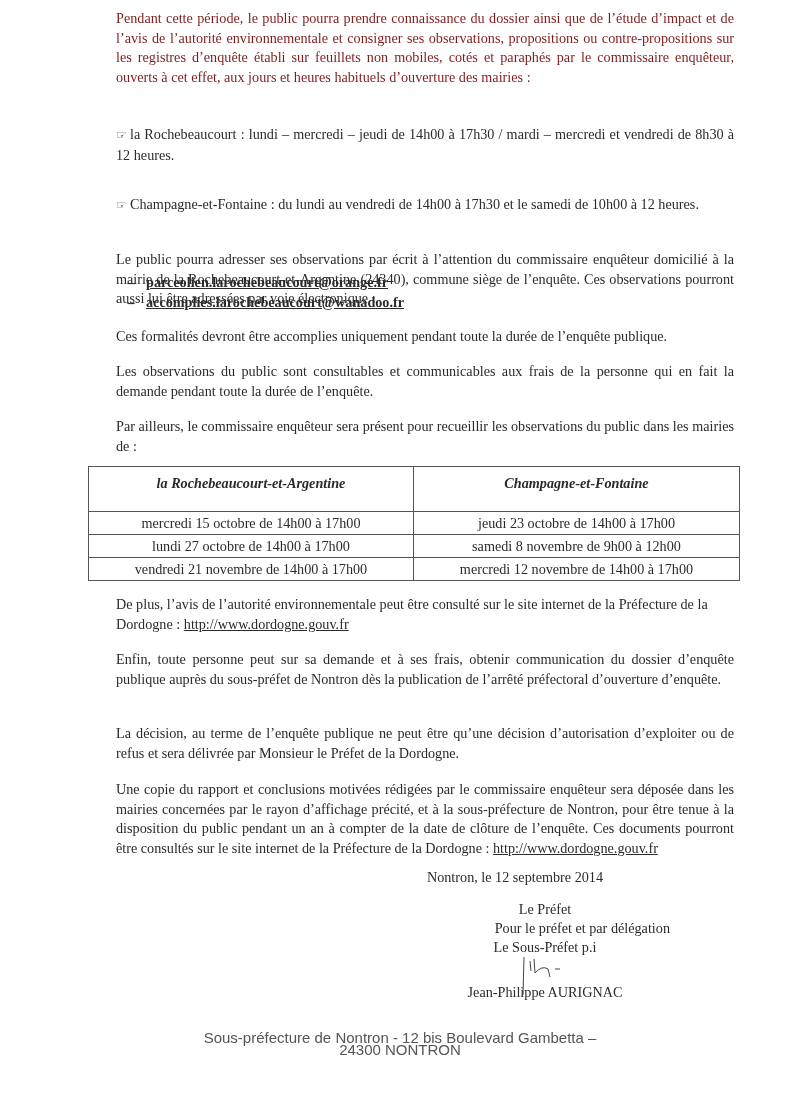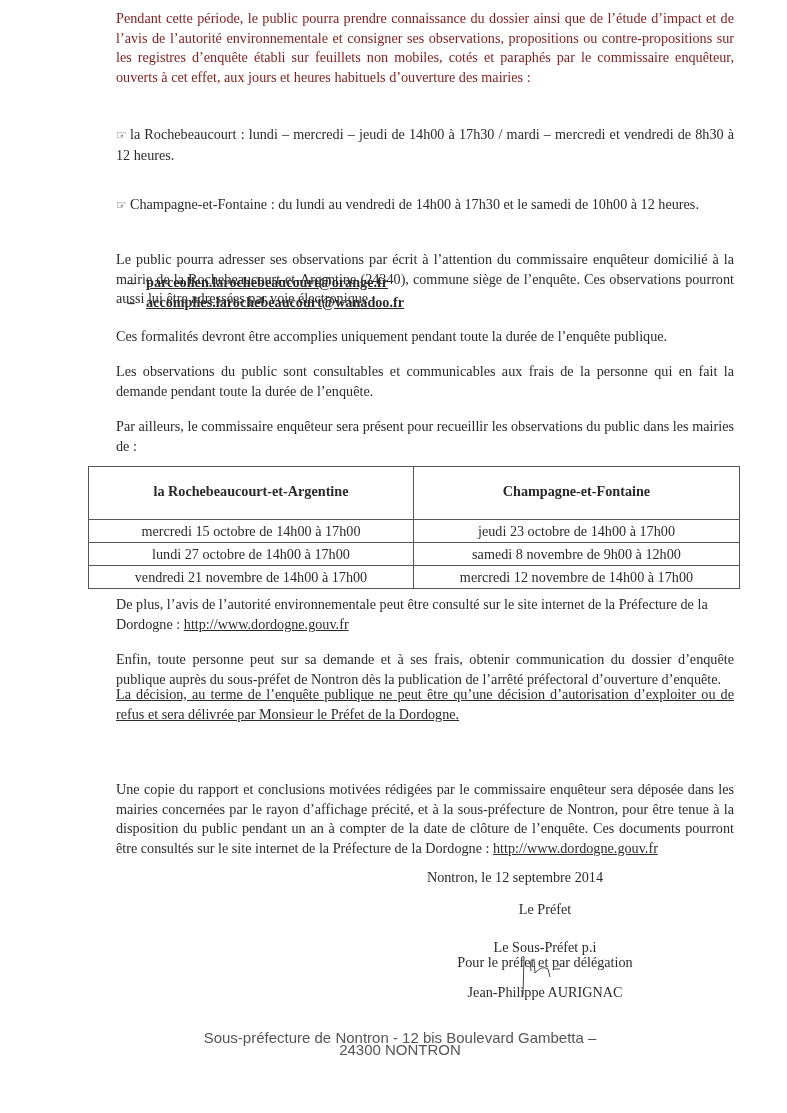--- a/index.html
+++ b/index.html
@@ -11,21 +11,21 @@
   .faded { color:#7f1d1d; }
   .bullet { display:inline-block; width:14px; font-family:"DejaVu Sans",sans-serif; font-size:12px; }
   .mail-list { position:absolute; left:116px; width:618px; margin:0; padding:0; list-style:none;
                font-size:14.2px; line-height:19.5px; }
   .mail-list li { padding-left:0; }
   .dash { display:inline-block; width:30px; text-align:center; }
   a, .link { color:#2a2a2a; text-decoration:underline; }
   table.perm { position:absolute; left:88px; top:466px; width:652px; border-collapse:collapse;
                font-size:14.2px; }
   table.perm td, table.perm th { border:1px solid #555; text-align:center; padding:0; }
-  table.perm th { height:36px; vertical-align:top; padding-top:16px; font-weight:bold; }
+  table.perm th { height:36px; vertical-align:top; padding-top:8px; font-weight:bold;font-style:italic; }
   table.perm td { height:22px; }
   .sig { position:absolute; left:420px; width:250px; text-align:center; font-size:14.2px; line-height:19.5px; }
   .signature { position:absolute; left:500px; top:955px; width:70px; height:40px; }
   .footer { position:absolute; left:200px; width:400px; text-align:center;
             font-family:"Liberation Sans",sans-serif; font-size:15px; color:#555; line-height:12px; }
   .footer .mel { font-style:italic; }
 </style>
 </head>
 <body>
 
@@ -74,30 +74,30 @@
     </tr>
   </tbody>
 </table>
 
 <p class="p last-left" style="top:595px;">
   <span>De plus,  l’avis de l’autorité environnementale peut être consulté sur le site internet de la Préfecture de la Dordogne : </span><span class="link">http://www.dordogne.gouv.fr</span>
 </p>
 
 <p class="p" style="top:650px;">Enfin, toute personne peut sur sa demande et à ses frais, obtenir communication du dossier d’enquête publique auprès du sous-préfet de Nontron dès la publication de l’arrêté préfectoral d’ouverture d’enquête.</p>
 
-<p class="p" style="top:685px;text-decoration:underline;">La décision, au terme de l’enquête publique ne peut être qu’une décision d’autorisation d’exploiter ou de refus et sera délivrée par Monsieur le Préfet de la Dordogne.</p>
+<p class="p" style="top:724px;">La décision, au terme de l’enquête publique ne peut être qu’une décision d’autorisation d’exploiter ou de refus et sera délivrée par Monsieur le Préfet de la Dordogne.</p>
 
 <p class="p" style="top:780px;">
   <span>Une copie du rapport et conclusions motivées rédigées par le commissaire enquêteur sera déposée dans les mairies concernées par le rayon d’affichage précité, et à la sous-préfecture de Nontron, pour être tenue à la disposition du public pendant un an à compter de la date de clôture de l’enquête. Ces documents pourront être consultés sur le site internet de la Préfecture de la Dordogne : </span><span class="link">http://www.dordogne.gouv.fr</span>
 </p>
 
 <div class="sig" style="top:868px; left:390px; width:250px;">Nontron, le 12 septembre 2014</div>
 
 <div class="sig" style="top:900px;">Le Préfet</div>
-<div class="sig" style="top:953px;">Pour le préfet et par délégation</div>
+<div class="sig" style="top:919px;text-align:right;">Pour le préfet et par délégation</div>
 <div class="sig" style="top:938px;">Le Sous-Préfet p.i</div>
 
 <svg class="signature" viewBox="0 0 70 40">
   <path d="M24 2 L23 40" stroke="#444" stroke-width="1" fill="none"></path>
   <path d="M30 6 L31 16" stroke="#444" stroke-width="1" fill="none"></path>
   <path d="M34 4 L35 18 Q42 10 48 14 L50 22" stroke="#444" stroke-width="1" fill="none"></path>
   <path d="M55 14 L60 14" stroke="#444" stroke-width="1" fill="none"></path>
 </svg>
 
 <div class="sig" style="top:983px;">Jean-Philippe AURIGNAC</div>

